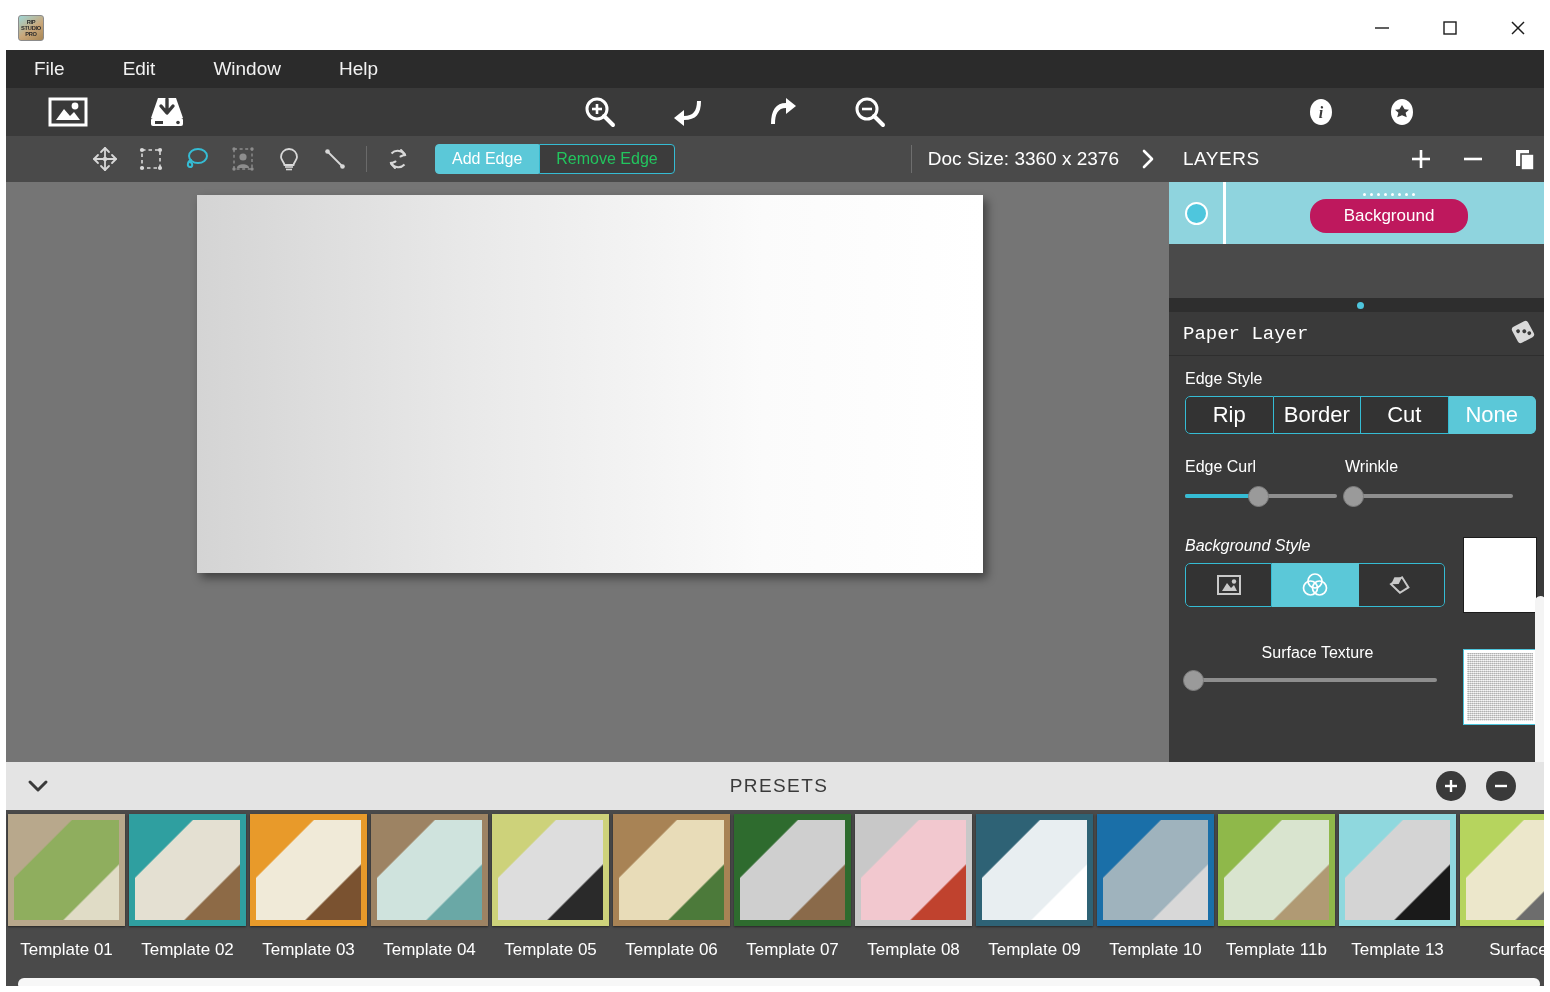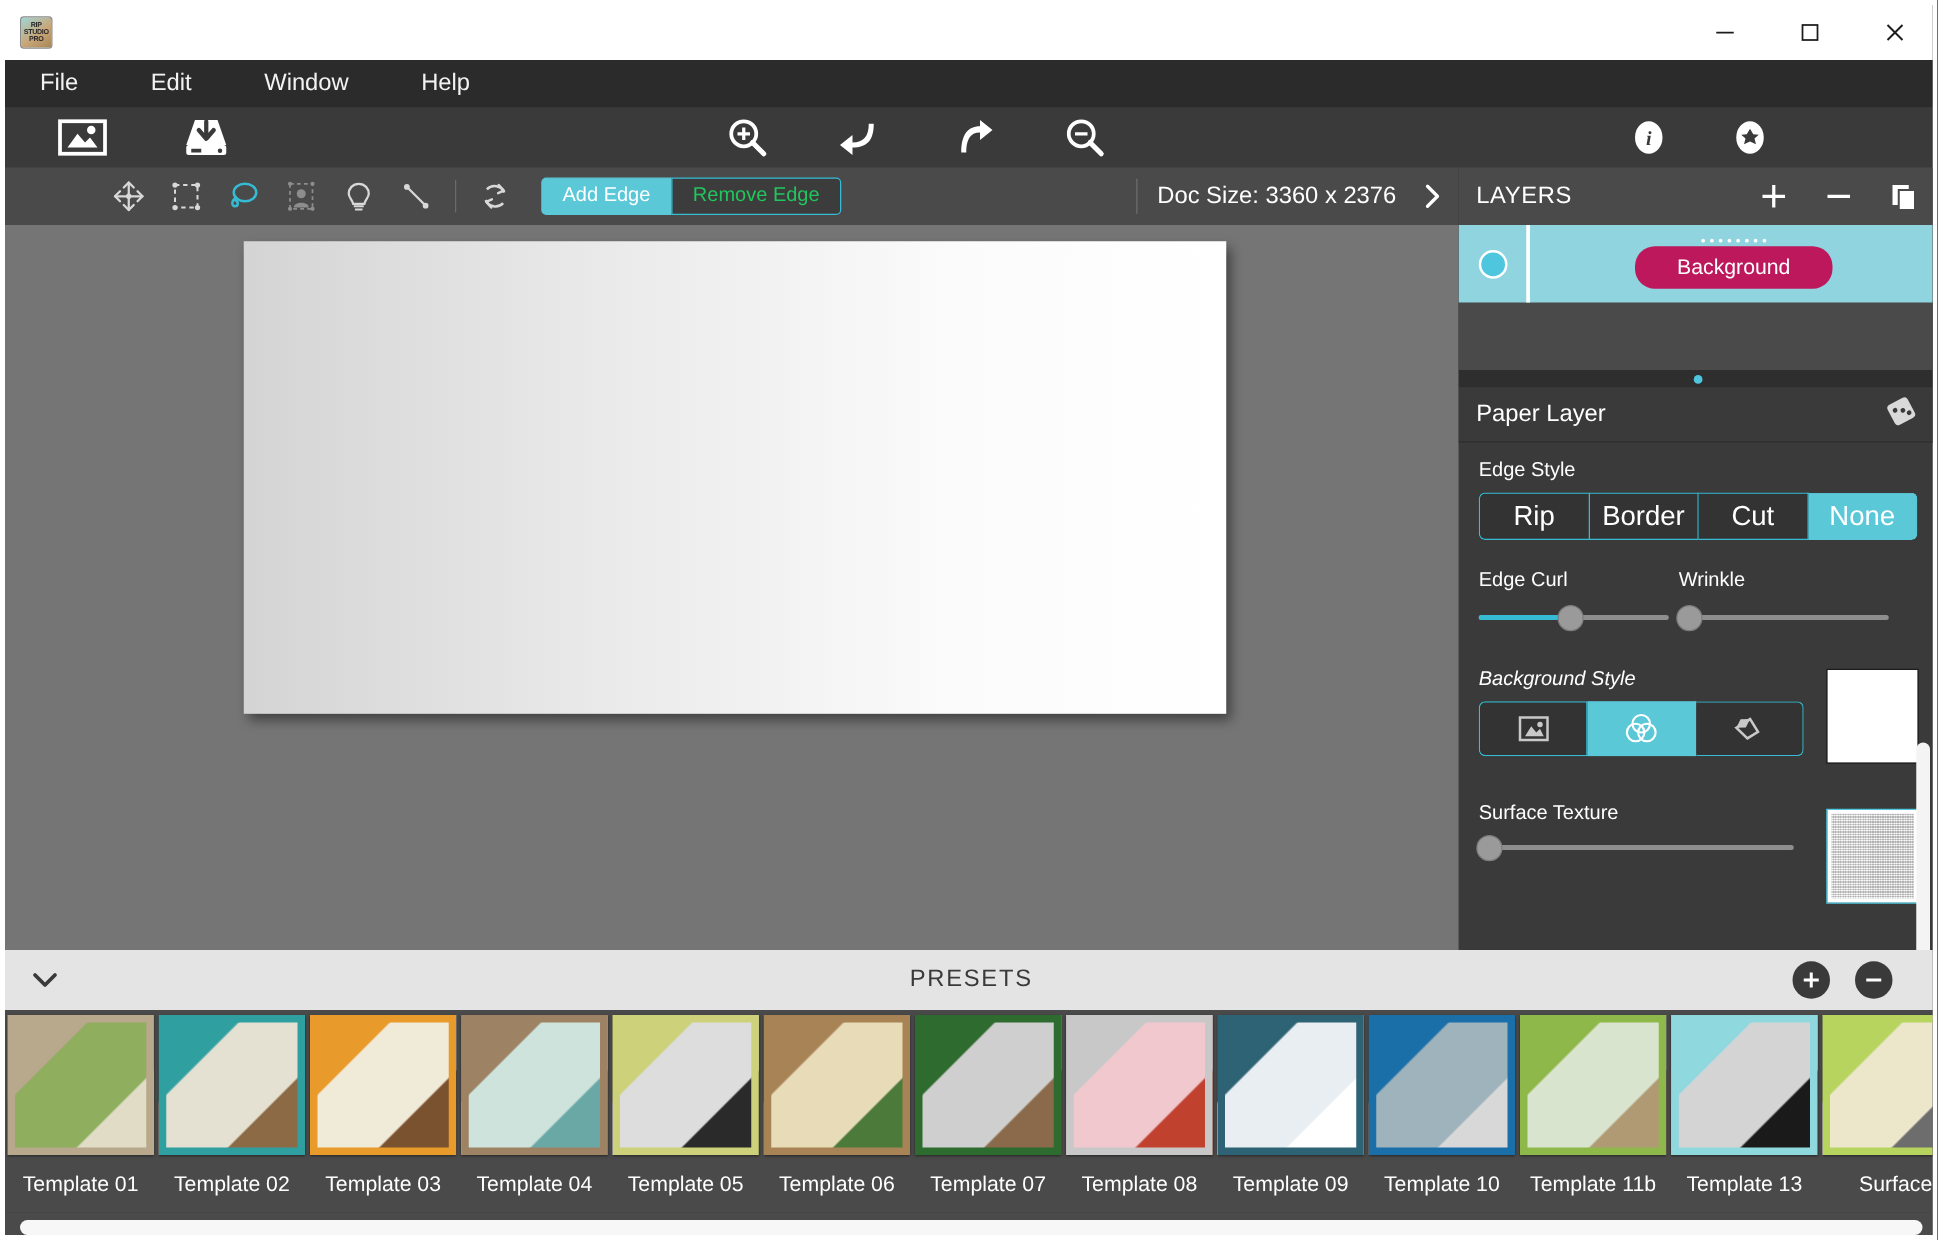--- a/index.html
+++ b/index.html
@@ -5,21 +5,21 @@
   * { box-sizing: border-box; margin: 0; padding: 0; }
   html, body {
     width: 1550px; height: 992px;
     overflow: hidden;
     font-family: "Liberation Sans", sans-serif;
     background: #3c3c3c;
   }
   #app {
     position: relative;
     width: 1550px; height: 992px;
-    border: 4px solid #ffffff;
+    border: 6px solid #ffffff;
     background: #3c3c3c;
     overflow: hidden;
   }
 
   
   .titlebar {
     position: absolute; left: 0; top: 0; width: 1546px; height: 44px;
     background: #ffffff;
     display: flex; align-items: center;
   }
@@ -165,21 +165,21 @@
     height: 14px; background: #2e2e2e;
     display: flex; align-items: center; justify-content: center;
   }
   .panel-divider i { width: 7px; height: 7px; border-radius: 50%; background: #4ec6dd; display:block; }
 
   .paper-layer-header {
     height: 44px; background: #3a3a3a;
     display: flex; align-items: center; padding: 0 14px;
     border-bottom: 1px solid #2e2e2e;
   }
-  .paper-layer-title { color: #ffffff; font-size: 19px; }
+  .paper-layer-title { color: #ffffff; font-size: 19px; font-family: Liberation Mono, monospace; }
   .dice-icon { margin-left: auto; color: #d9d9d9; }
 
   .controls {
     position: relative; padding: 14px 0 0 0; height: 408px; overflow: hidden;
   }
   .ctl-label { color: #ffffff; font-size: 16px; margin: 0 0 8px 16px; }
   .seg4 {
     display: flex; margin: 0 16px; height: 38px;
     border-radius: 5px; overflow: hidden;
   }
@@ -587,21 +587,21 @@
                 </g>
               </svg>
             </div>
           </div>
         </div>
         <div class="swatch"></div>
       </div>
 
       <div class="texture-wrap">
         <div style="flex:1;">
-          <div class="ctl-label" style="margin-left:0;">Surface Texture</div>
+          <div class="ctl-label" style="margin-left:0;text-align:center;">Surface Texture</div>
           <div class="slider" style="margin-top:10px;">
             <div class="track" style="width:252px;"></div>
             <div class="fill" style="width:0px;"></div>
             <div class="knob" style="left:-2px;"></div>
           </div>
         </div>
         <div class="texture-swatch"></div>
       </div>
 
       <div class="vscroll"></div>

